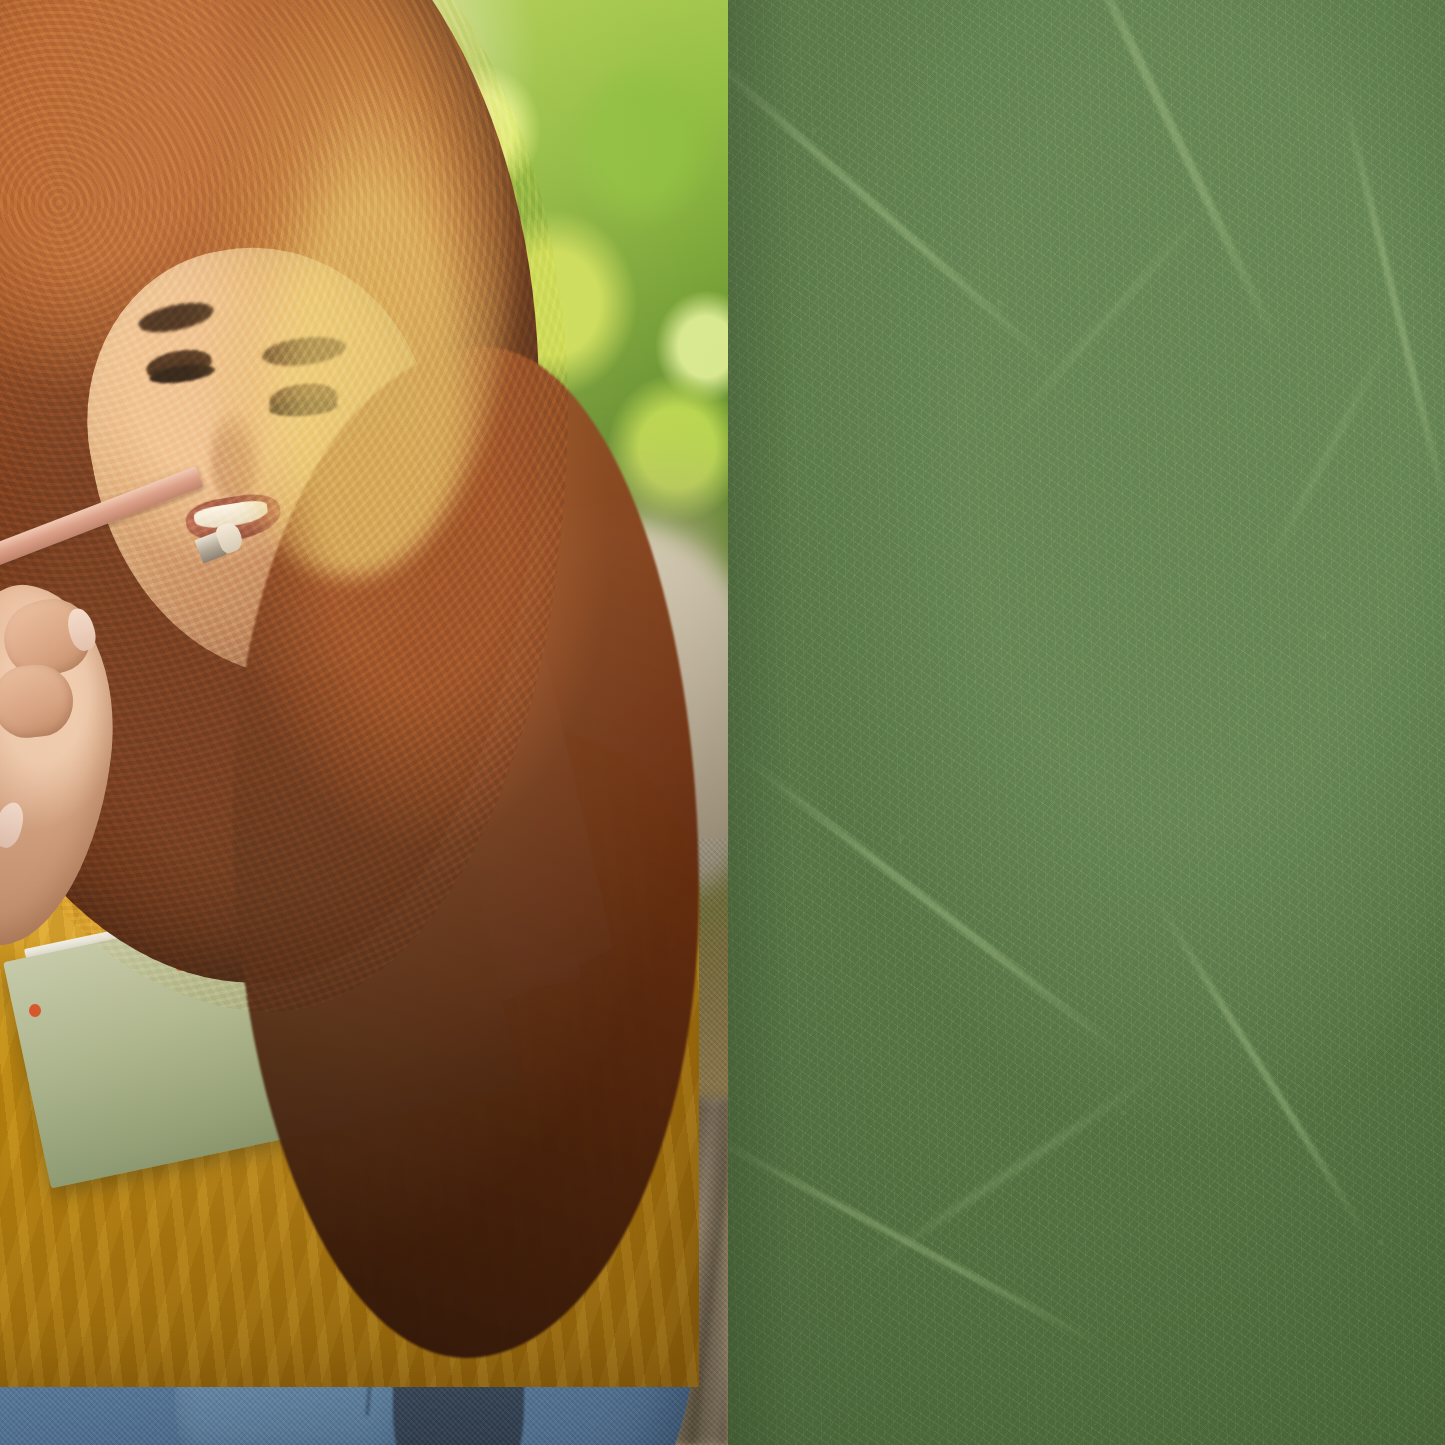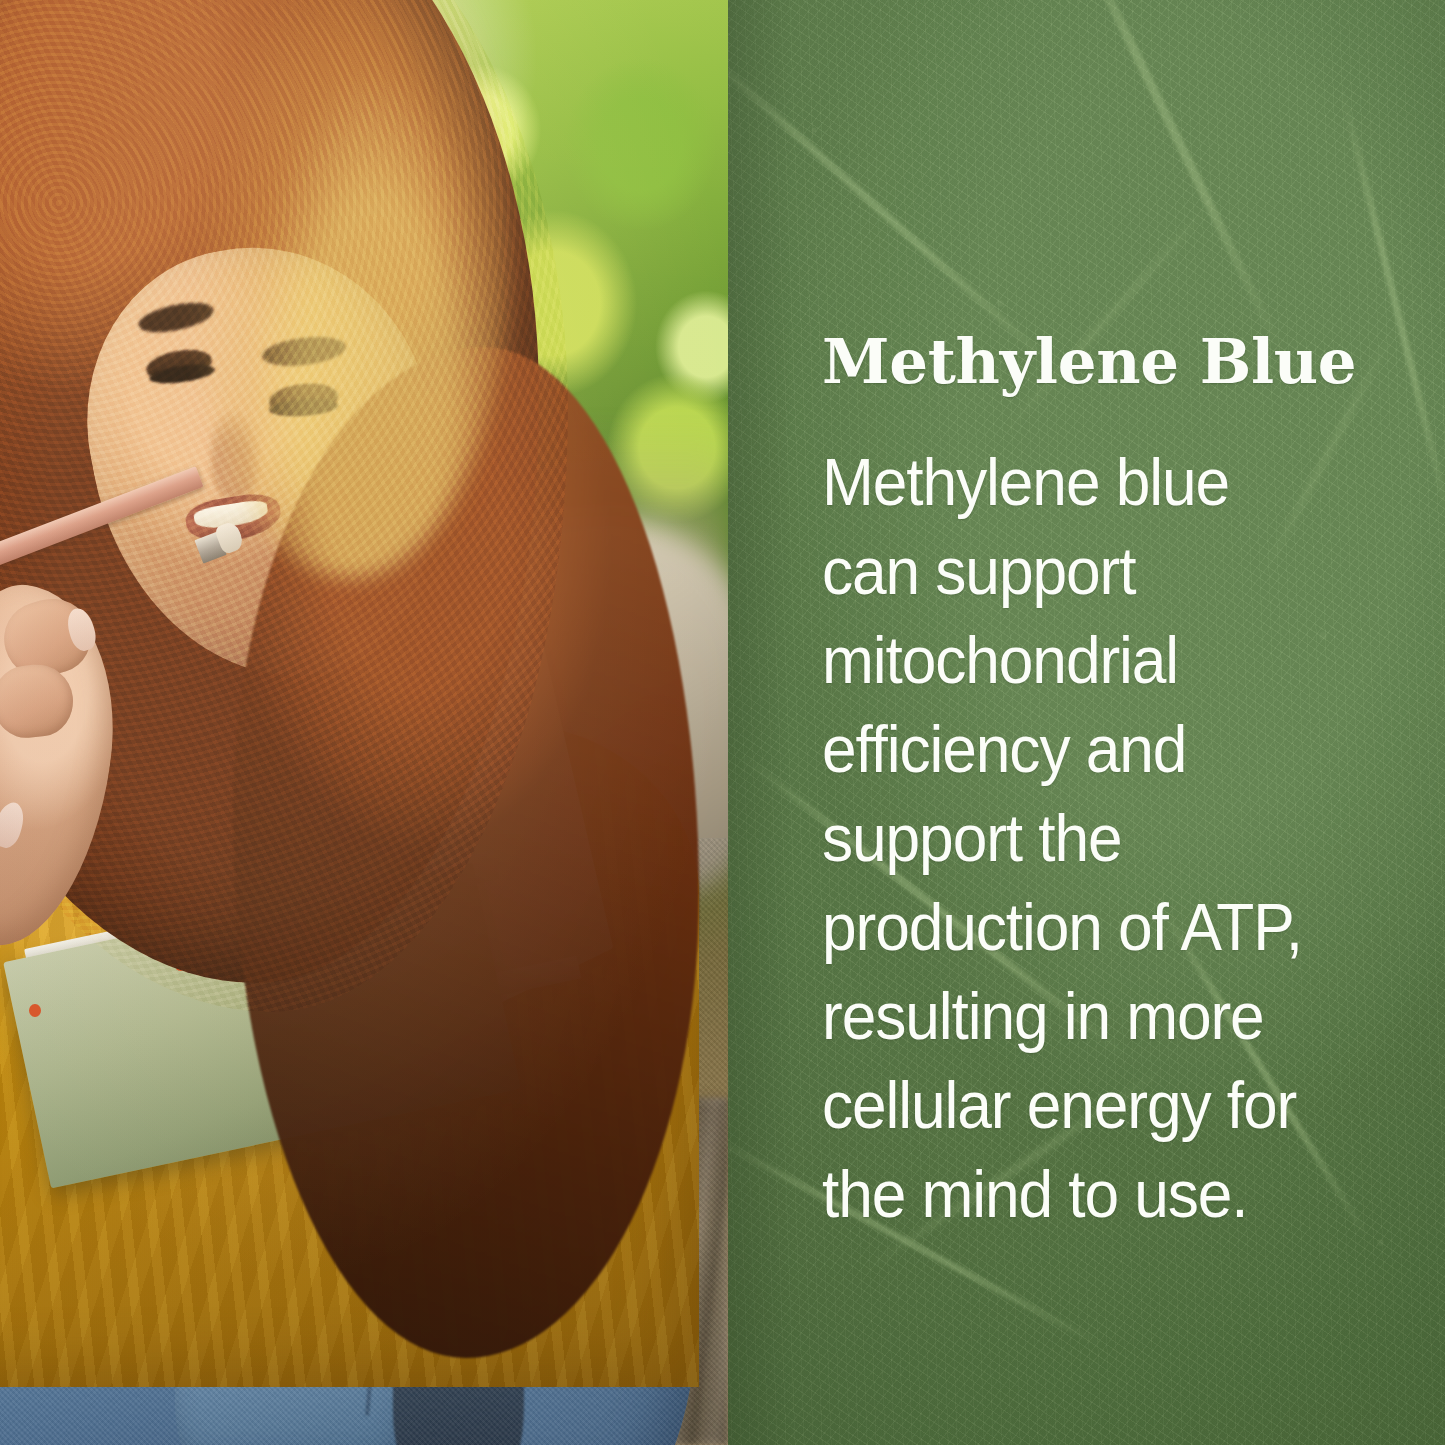--- a/index.html
+++ b/index.html
@@ -533,19 +533,15 @@
     <div class="vein v3"></div>
     <div class="vein v4"></div>
     <div class="vein v5"></div>
     <div class="vein v6"></div>
     <div class="vein v7 vein-soft"></div>
     <div class="vein v8 vein-soft"></div>
     <div class="vein v9 vein-soft"></div>
     <div class="leaf-mottle"></div>
     <div class="leaf-vignette"></div>
 
-    <div class="copy">
-      <h1 class="headline">Methylene Blue</h1>
-      <p class="bodycopy">Methylene blue can support mitochondrial efficiency and support the production of ATP, resulting in more cellular energy for the mind to use.</p>
-    </div>
   </div>
 
 </div>
 
 </body></html>

